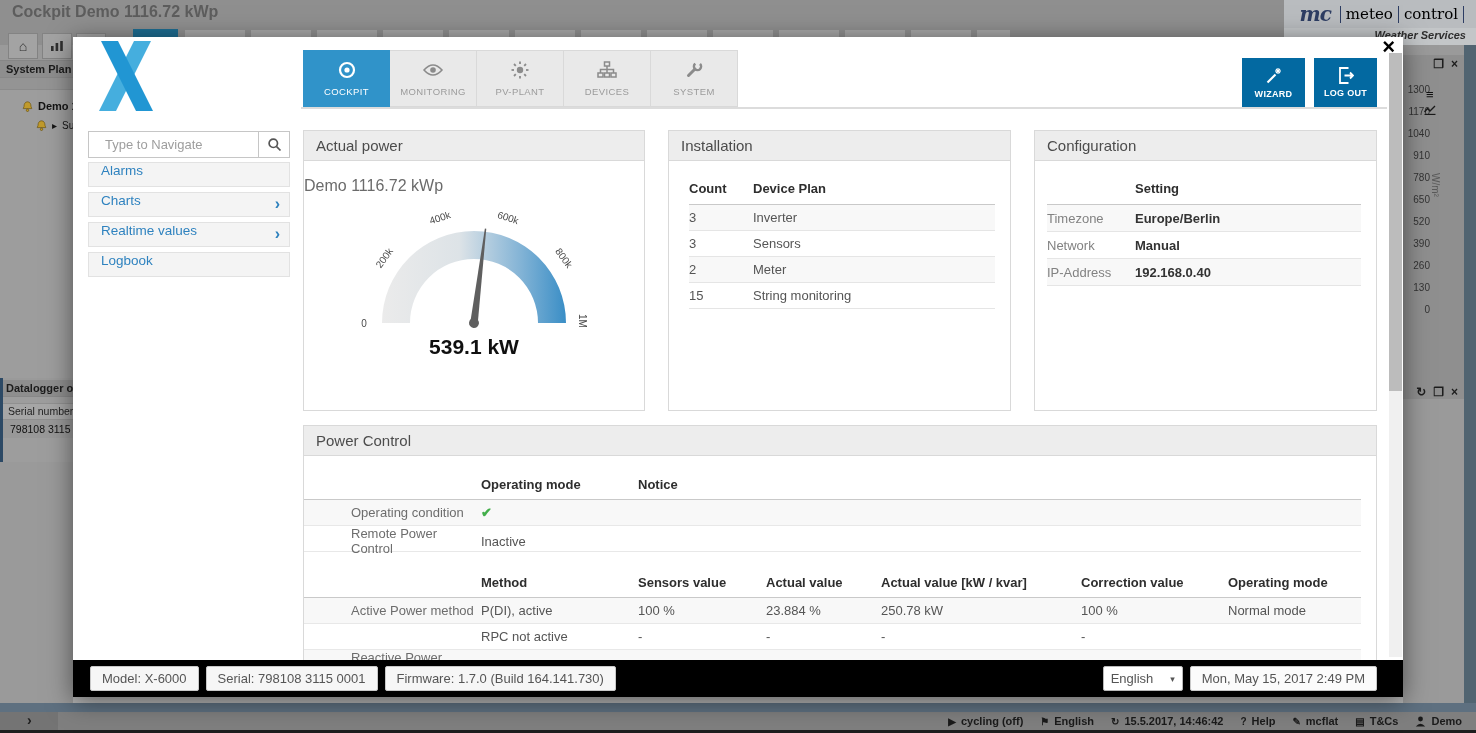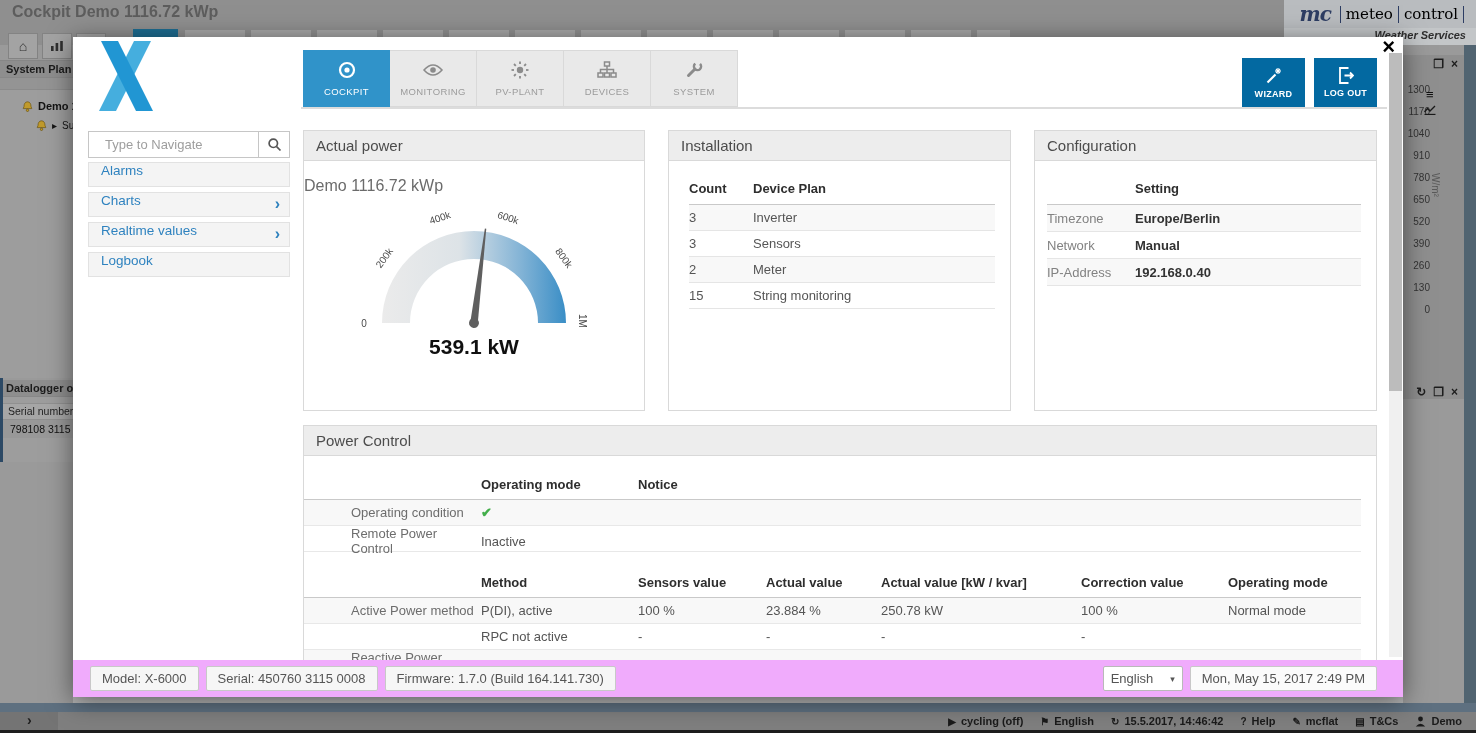--- a/index.html
+++ b/index.html
@@ -93,21 +93,21 @@
 .tc-row .v{font-weight:bold;color:#333}
 .alt{background:#f8f8f8}
 .t-pc{margin:14px 15px 0 0}
 .pcA-head,.pcA-row{display:grid;grid-template-columns:130px 157px 1fr;align-items:center;padding-left:47px}
 .pcB-head,.pcB-row{display:grid;grid-template-columns:130px 157px 128px 115px 200px 147px 1fr;align-items:center;padding-left:47px}
 .pcA-head,.pcB-head{height:30px;font-size:13px;font-weight:bold;color:#2e2e2e;border-bottom:1px solid #c9c9c9}
 .pcA-row,.pcB-row{height:26px;font-size:13px;color:#555;border-bottom:1px solid #e8e8e8}
 .pcA-row .k,.pcB-row .k{color:#6d6d6d}
 .pc-check{color:#43ae4b;font-weight:bold;font-size:13px}
 .pc-gap{height:16px}
-.m-footer{position:absolute;left:0;bottom:0;right:0;height:37px;background:#f0abfc;display:flex;align-items:center;padding:0 26px 0 17px;gap:7px;z-index:4}
+.m-footer{position:absolute;left:0;bottom:0;right:0;height:37px;background:#000000;display:flex;align-items:center;padding:0 26px 0 17px;gap:7px;z-index:4}
 .badge{height:25px;line-height:23px;border:1px solid #c8c8c8;background:#f6f6f6;border-radius:2px;font-size:13px;color:#555;padding:0 11px;white-space:nowrap}
 .spacer{flex:1}
 .lang{width:80px;height:25px;border:1px solid #b9b9b9;background:#fff;border-radius:2px;display:flex;align-items:center;justify-content:space-between;padding:0 7px;font-size:13px;color:#555;cursor:pointer}
 .lang .caret{font-size:9px;color:#555}
 .badge.date{background:#fbfbfb}
 </style>
 </head>
 <body>
 
 <div class="bg-titlebar">
@@ -497,21 +497,21 @@
           <span></span>
           <span>0.998 Overexcited</span>
           <span>Normal mode</span>
         </div>
       </div>
     </div>
   </div>
 
   <div class="m-footer">
     <span class="badge">Model: X-6000</span>
-    <span class="badge">Serial: 450760 3115 0008</span>
+    <span class="badge">Serial: 798108 3115 0001</span>
     <span class="badge">Firmware: 1.7.0 (Build 164.141.730)</span>
     <span class="spacer"></span>
     <span class="lang">
       <span>English</span>
       <span class="caret">▾</span>
     </span>
     <span class="badge date">Mon, May 15, 2017 2:49 PM</span>
   </div>
 </div>
 

